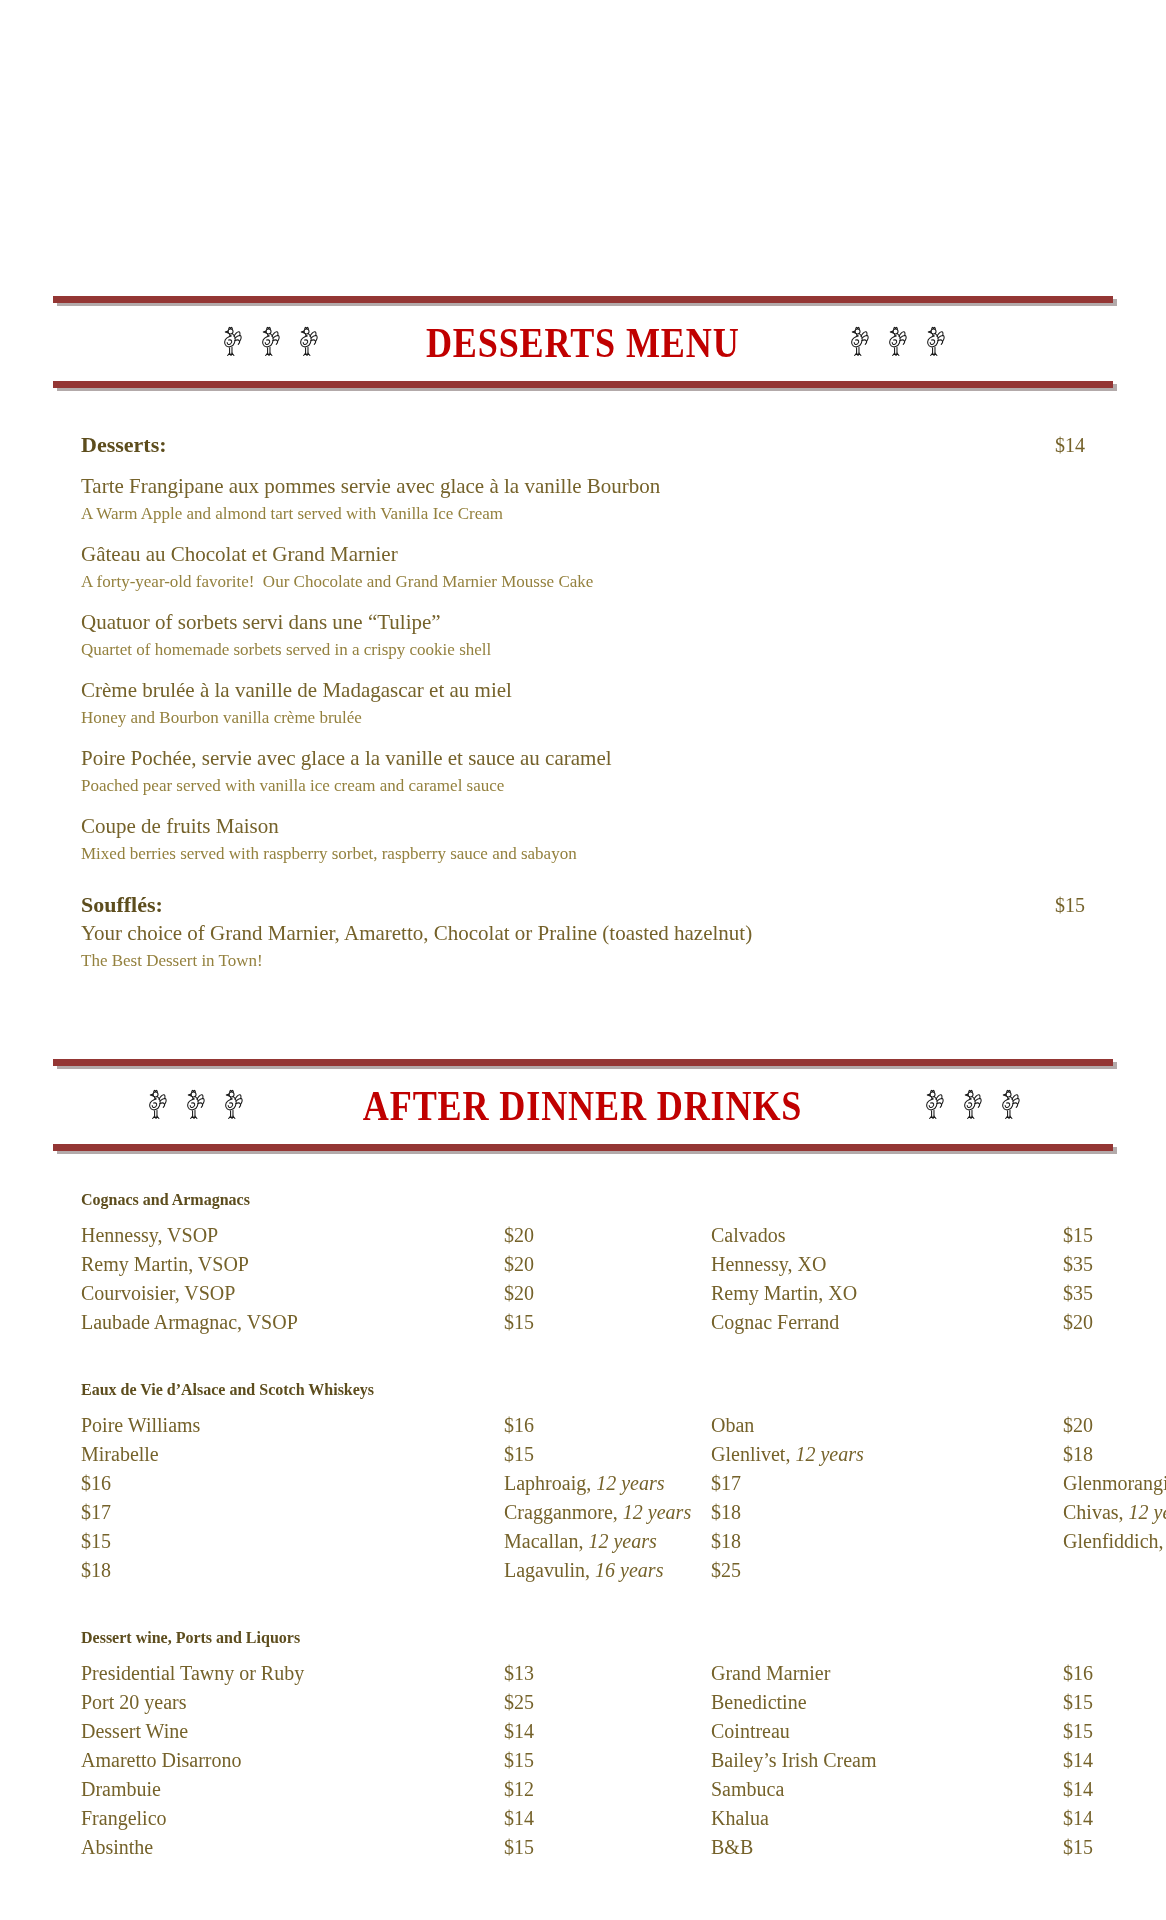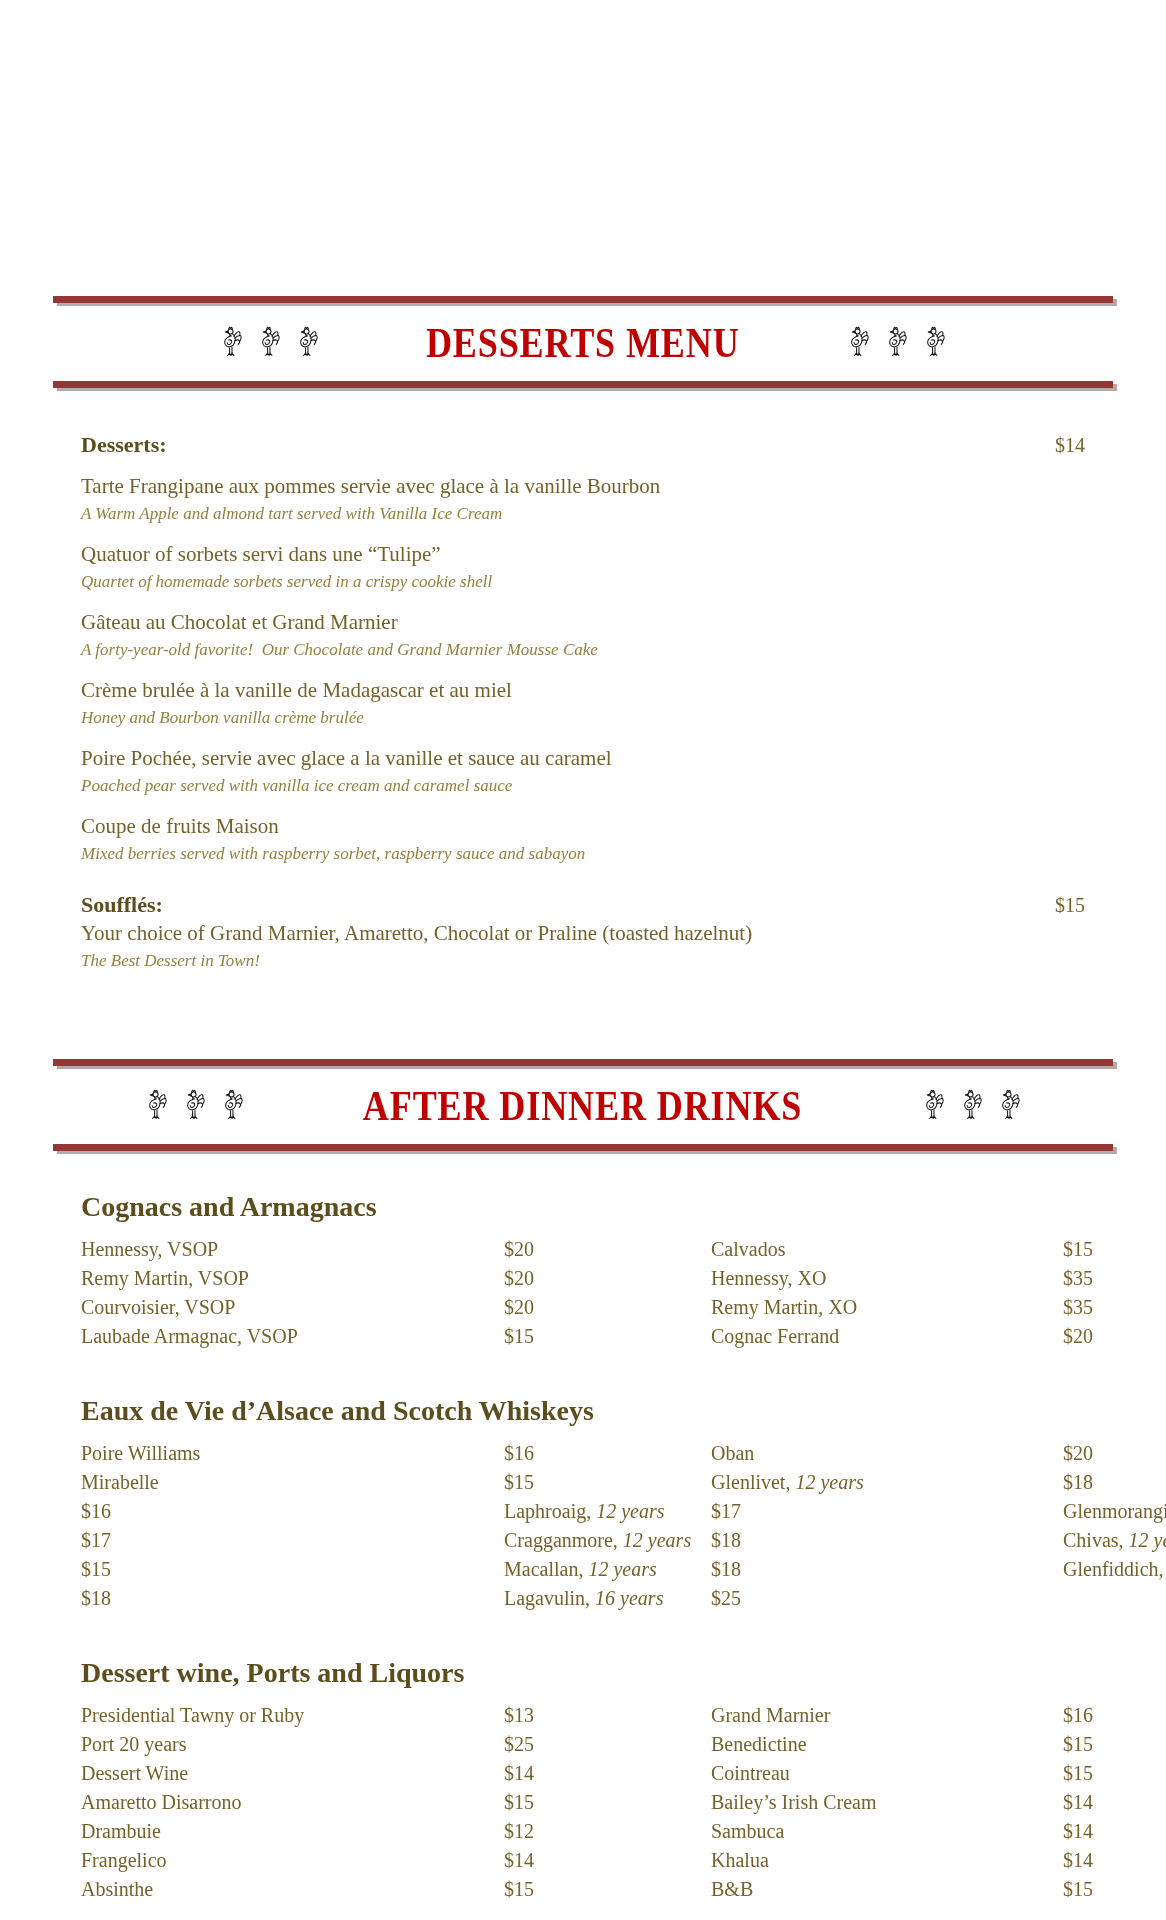--- a/index.html
+++ b/index.html
@@ -31,24 +31,24 @@
   .rooster{width:25px;height:37px;}
   .rooster svg{display:block;width:100%;height:100%;}
   
   .content{margin:0 81px;}
   .row-heading{display:flex;justify-content:space-between;align-items:baseline;margin-top:44px;}
   .row-heading.souffle{margin-top:26px;}
   h2{margin:0;font-size:22px;font-weight:bold;color:var(--heading-olive);}
   .price{font-size:20px;color:var(--item-gold);}
   .d-item{margin-top:13px;}
   .item-name{font-size:21px;line-height:30px;color:var(--item-gold);}
-  .item-desc{font-size:17px;line-height:25px;font-style:italic;color:var(--desc-gold);white-space:pre-wrap;}
+  .item-desc{font-size:17px;line-height:25px;color:var(--desc-gold);white-space:pre-wrap;}
   
   .drinks{padding-bottom:40px;}
-  .drink-section h3{margin:44px 0 12px 0;font-size:28px;font-weight:bold;color:var(--heading-olive);}
+  .drink-section h3{margin:44px 0 12px 0;font-size:16px;font-weight:bold;color:var(--heading-olive);}
   .drink-section:first-child h3{margin-top:40px;}
   .drink-rows{display:grid;grid-template-columns:423px 207px 352px 1fr;}
   .drink-rows .cell{font-size:20px;line-height:29px;color:var(--item-gold);white-space:nowrap;}
   .drink-rows .cell i{font-style:italic;}
   .band.second{margin-top:86px;}
 </style>
 </head>
 <body>
 
 <div class="page">
@@ -164,26 +164,26 @@
     <div class="row-heading">
       <h2>Desserts:</h2>
       <span class="price">$14</span>
     </div>
     <div>
         <div class="d-item">
           <div class="item-name">Tarte Frangipane aux pommes servie avec glace à la vanille Bourbon</div>
           <div class="item-desc">A Warm Apple and almond tart served with Vanilla Ice Cream</div>
         </div>
         <div class="d-item">
+          <div class="item-name">Gâteau au Chocolat et Grand Marnier</div>
+          <div class="item-desc">A forty-year-old favorite!  Our Chocolate and Grand Marnier Mousse Cake</div>
+        </div>
+        <div class="d-item">
           <div class="item-name">Quatuor of sorbets servi dans une “Tulipe”</div>
           <div class="item-desc">Quartet of homemade sorbets served in a crispy cookie shell</div>
-        </div>
-        <div class="d-item">
-          <div class="item-name">Gâteau au Chocolat et Grand Marnier</div>
-          <div class="item-desc">A forty-year-old favorite!  Our Chocolate and Grand Marnier Mousse Cake</div>
         </div>
         <div class="d-item">
           <div class="item-name">Crème brulée à la vanille de Madagascar et au miel</div>
           <div class="item-desc">Honey and Bourbon vanilla crème brulée</div>
         </div>
         <div class="d-item">
           <div class="item-name">Poire Pochée, servie avec glace a la vanille et sauce au caramel</div>
           <div class="item-desc">Poached pear served with vanilla ice cream and caramel sauce</div>
         </div>
         <div class="d-item">

